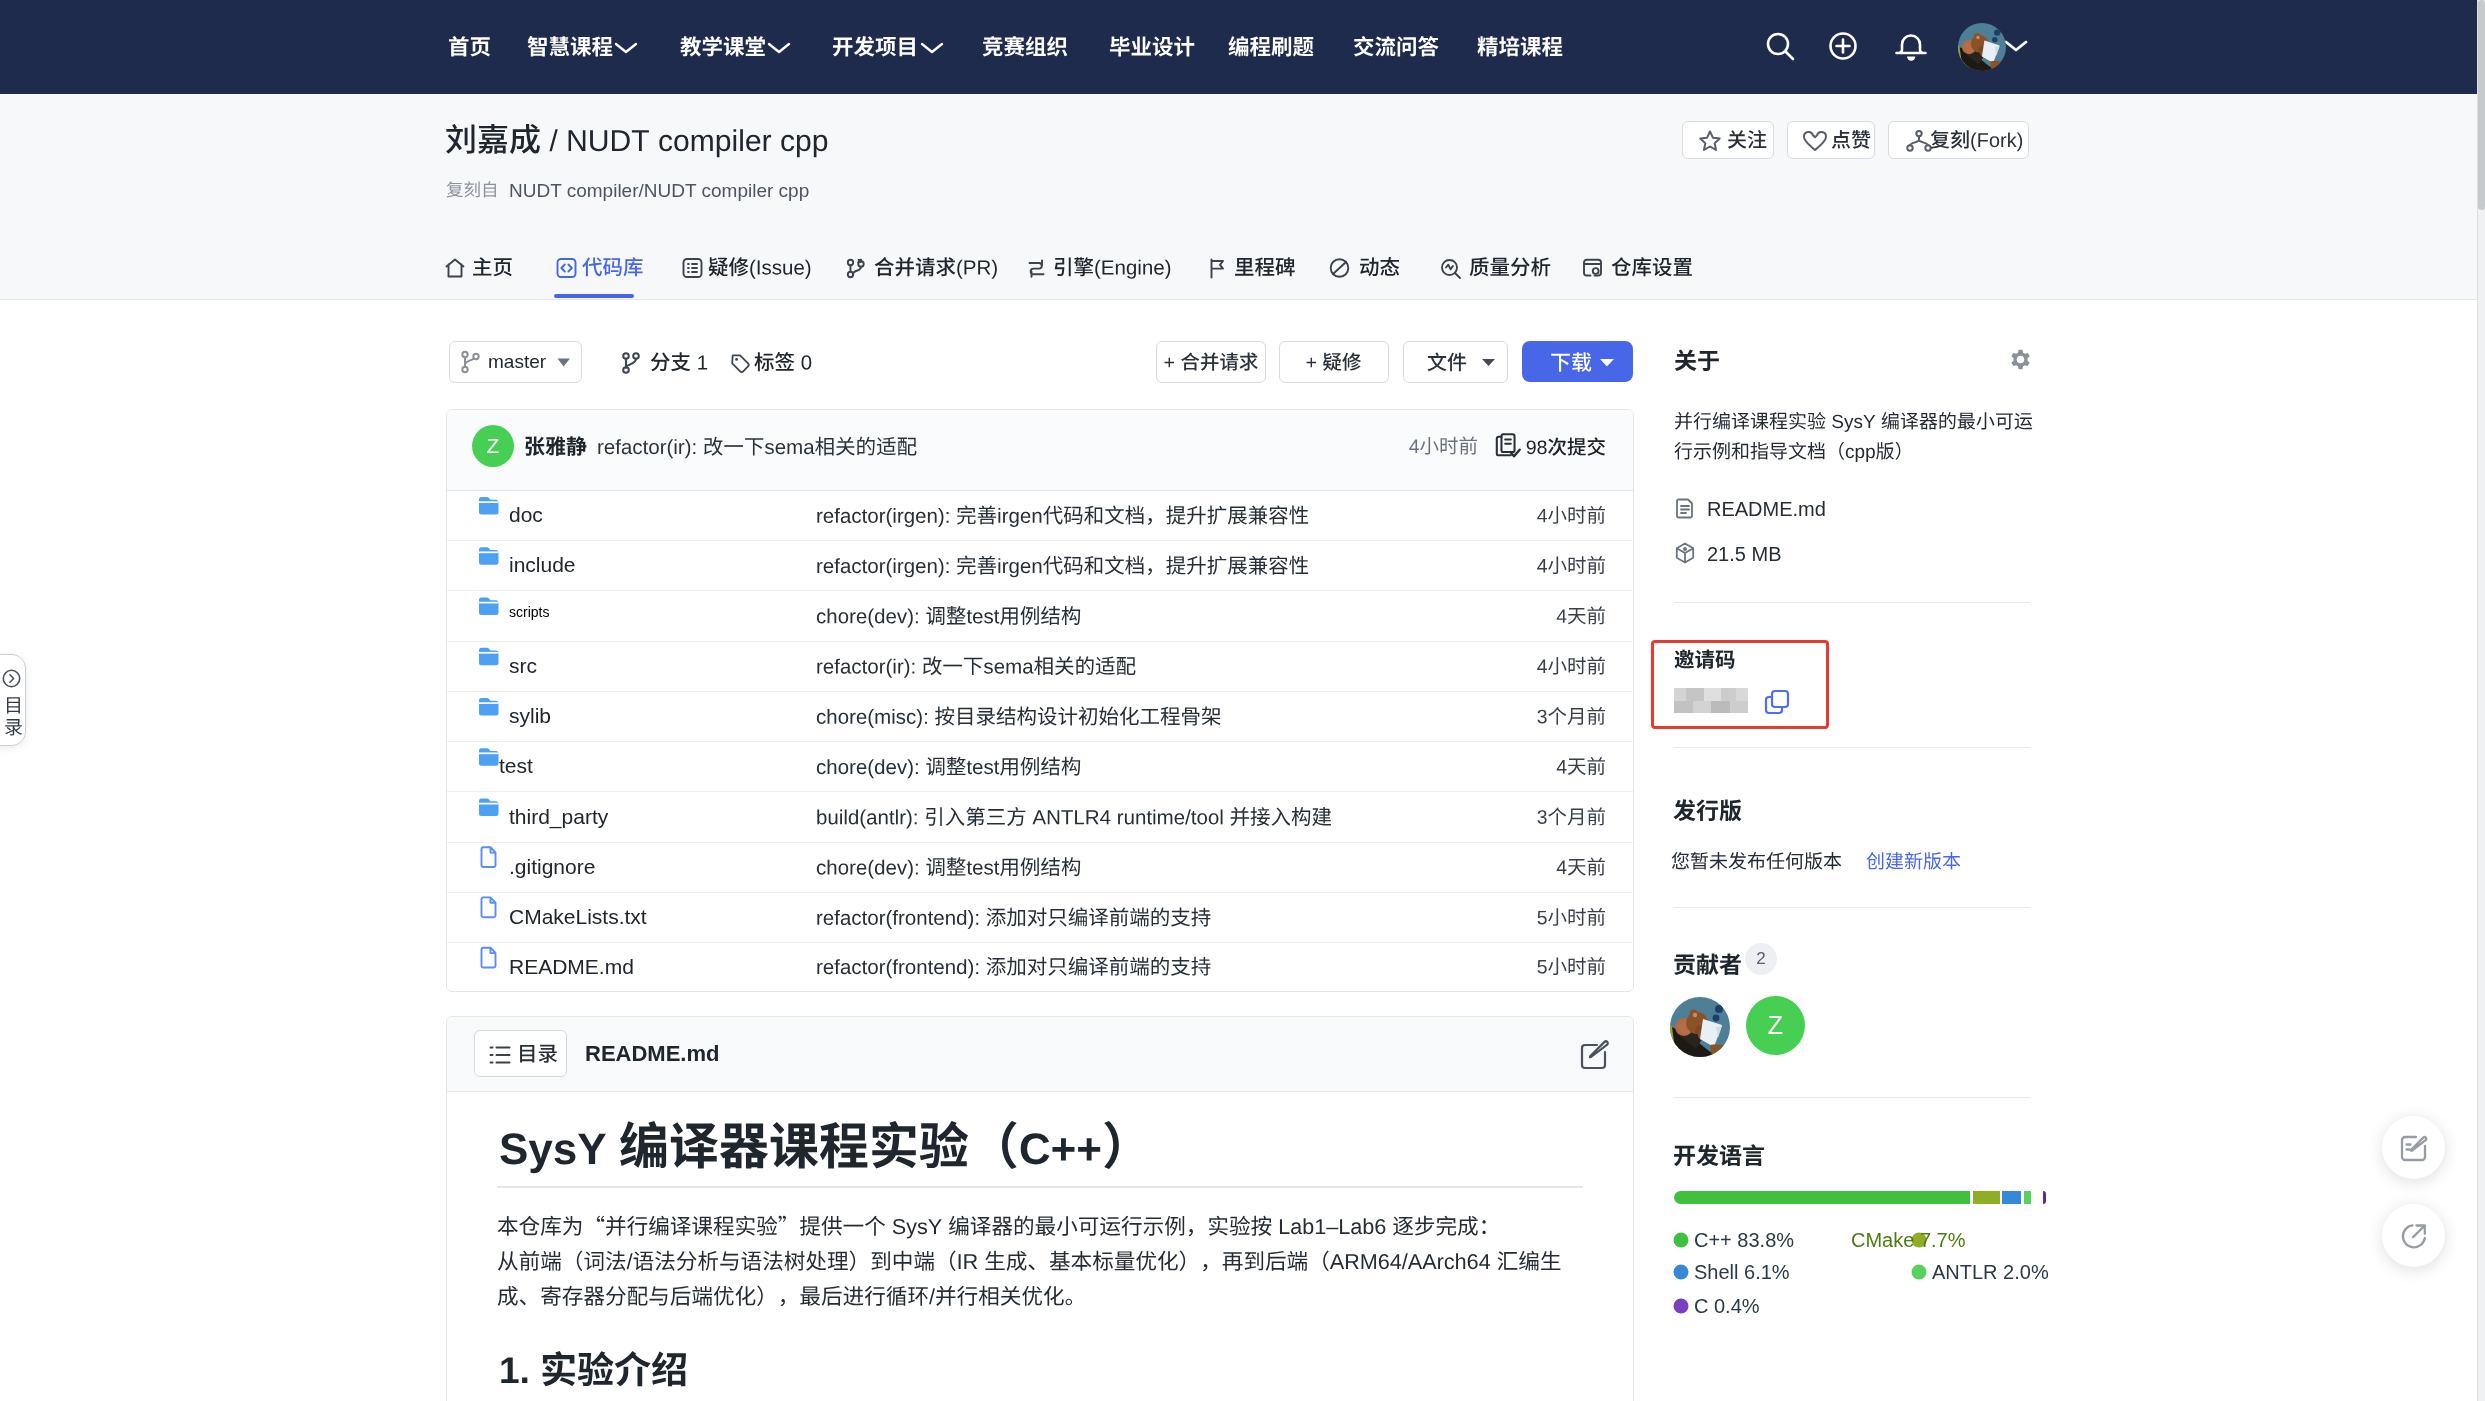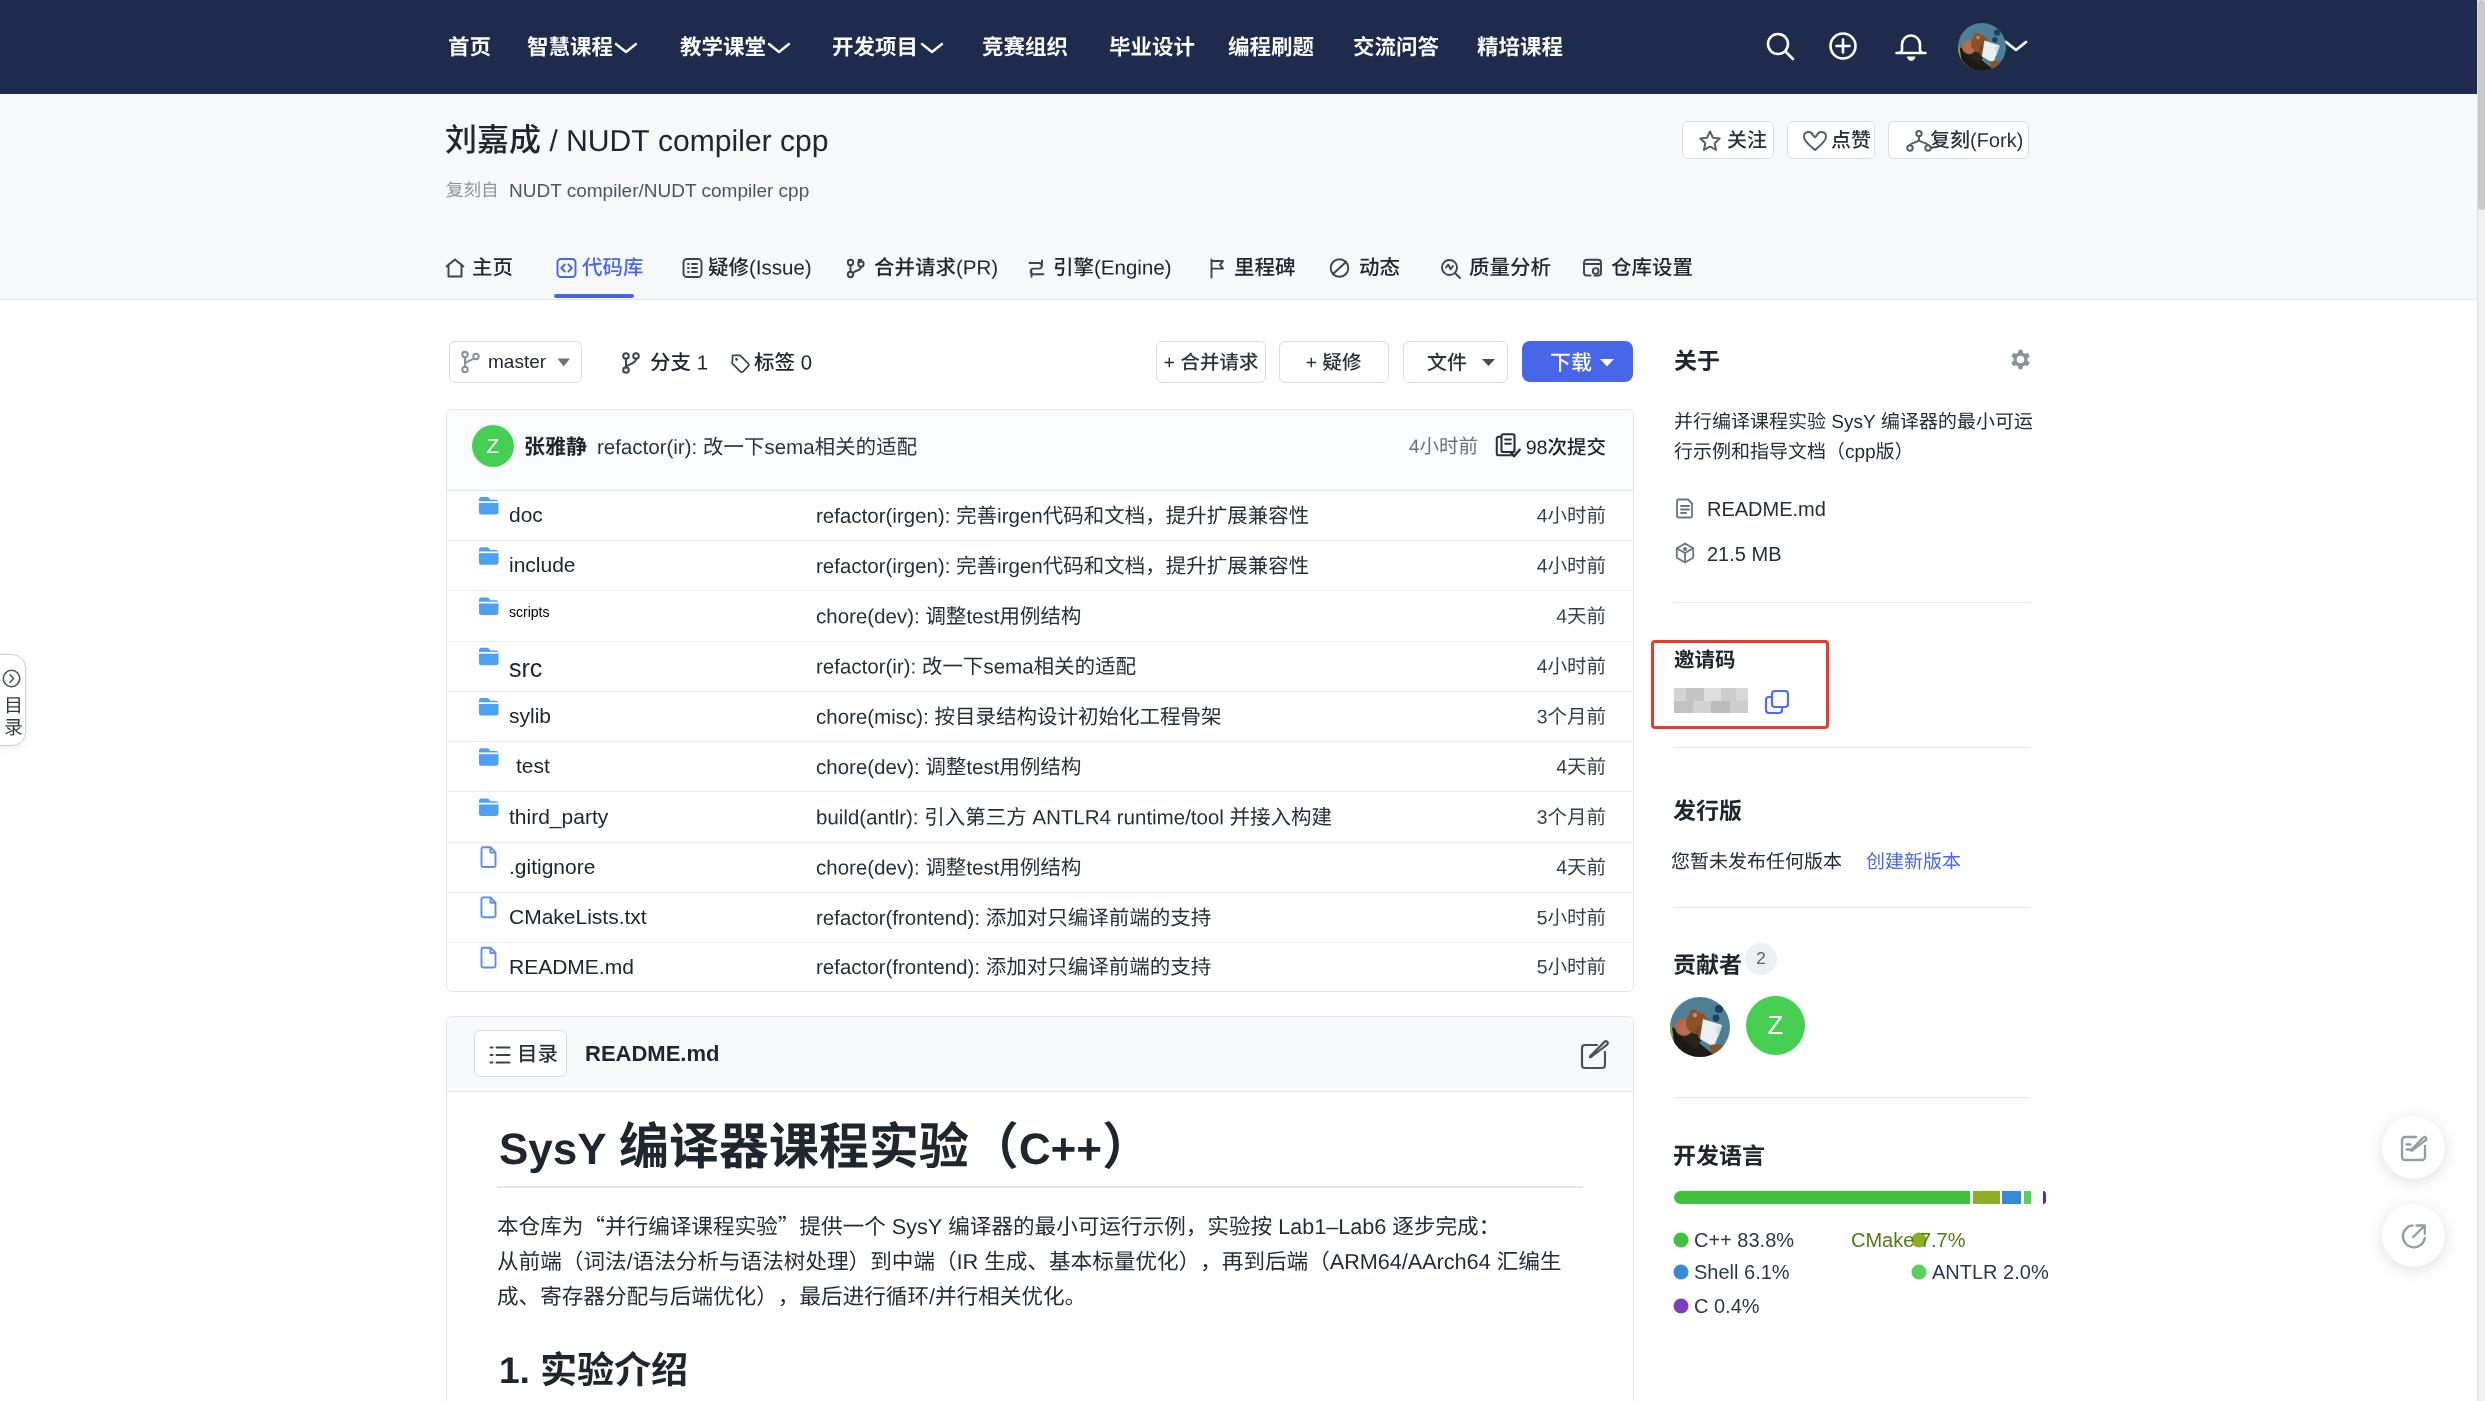--- a/index.html
+++ b/index.html
@@ -154,23 +154,23 @@
     <path d="M8 5 H5 a2 2 0 0 0 -2 2 v16 a2 2 0 0 0 2 2 h13"></path>
     <rect x="8" y="2.5" width="14" height="19" rx="2"></rect>
     <path d="M12 8 h6 M12 12.5 h6"></path>
     <path d="M18 22 l3.5 4 6 -7" stroke-width="2.6"></path>
   </g>
 </svg>
 
 <div class="abs" style="left:509px;top:503px;font-size:21px;color:#20262e">doc</div>
 <div class="abs" style="left:509px;top:553px;font-size:21px;color:#20262e">include</div>
 <div class="abs" style="left:509px;top:604px;font-size:14px;color:#000000">scripts</div>
-<div class="abs" style="left:509px;top:654px;font-size:25px;color:#20262e">src</div>
+<div class="abs" style="left:509px;top:654px;font-size:21px;color:#20262e">src</div>
 <div class="abs" style="left:509px;top:704px;font-size:21px;color:#20262e">sylib</div>
-<div class="abs" style="left:516px;top:754px;font-size:21px;color:#20262e">test</div>
+<div class="abs" style="left:499px;top:754px;font-size:21px;color:#20262e">test</div>
 <div class="abs" style="left:509px;top:805px;font-size:21px;color:#20262e">third_party</div>
 <div class="abs" style="left:509px;top:855px;font-size:21px;color:#20262e">.gitignore</div>
 <div class="abs" style="left:509px;top:905px;font-size:21px;color:#20262e">CMakeLists.txt</div>
 <div class="abs" style="left:509px;top:955px;font-size:21px;color:#20262e">README.md</div>
 
 <svg class="abs" style="left:478px;top:495px" width="28" height="500" viewBox="0 0 28 500">
   <g>
     <g id="fold">
         <path fill="#4da0f2" d="M1 4.5 a2.5 2.5 0 0 1 2.5 -2.5 h5.5 a2.5 2.5 0 0 1 2 1 l1.4 1.8 H18 a2.5 2.5 0 0 1 2.5 2.5 V 17 a2.5 2.5 0 0 1 -2.5 2.5 H3.5 A2.5 2.5 0 0 1 1 17 z"></path>
     <rect x="1" y="6.2" width="19.5" height="1.8" fill="#fff" opacity=".95"></rect>

